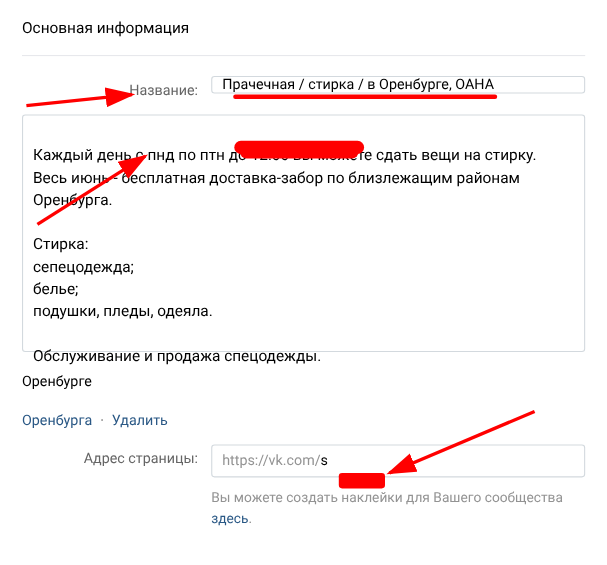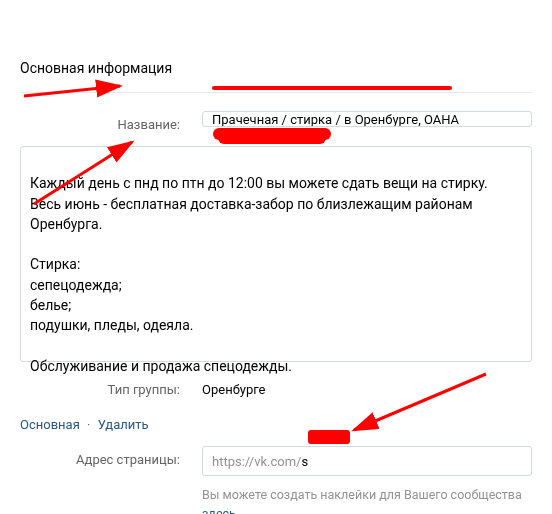--- a/index.html
+++ b/index.html
@@ -16,34 +16,32 @@
       height: 514px;
       position: relative;
     }
     .panel {
       background: #fff;
     }
     .panel-header {
       padding: 18px 20px 16px 20px;
       font-size: 14px;
       color: #000;
-      margin-top: 42px;
     }
     .divider {
       border-top: 1px solid #e7e8ec;
       margin: 0 20px 0 20px;
     }
     .form {
       padding: 18px 20px 10px 20px;
     }
     .row {
       display: flex;
       margin-bottom: 14px;
       align-items: flex-start;
-      gap: 10px;
     }
     .row-label {
       width: 172px;
       flex-shrink: 0;
       text-align: right;
       color: #656565;
       font-size: 13px;
       padding-right: 12px;
       padding-top: 6px;
     }
@@ -155,30 +153,29 @@
 Стирка:
 сепецодежда;
 белье;
 подушки, пледы, одеяла.
 
 Обслуживание и продажа спецодежды.</span></div>
       </div>
     </div>
 
     <div class="row">
-      <div class="row-label">Тип группы:</div>
       <div class="row-field">
         <div class="static-value">Оренбурге</div>
       </div>
     </div>
 
     <div class="row">
       <div class="row-field">
         <div class="static-value">
-          <span class="link">Основная</span>
+          <span class="link">Оренбурга</span>
           <span class="link-sep">·</span>
           <span class="link">Удалить</span>
         </div>
       </div>
     </div>
 
     <div class="row" style="margin-bottom:4px;">
       <div class="row-label">Адрес страницы:</div>
       <div class="row-field">
         <div class="url-field">

